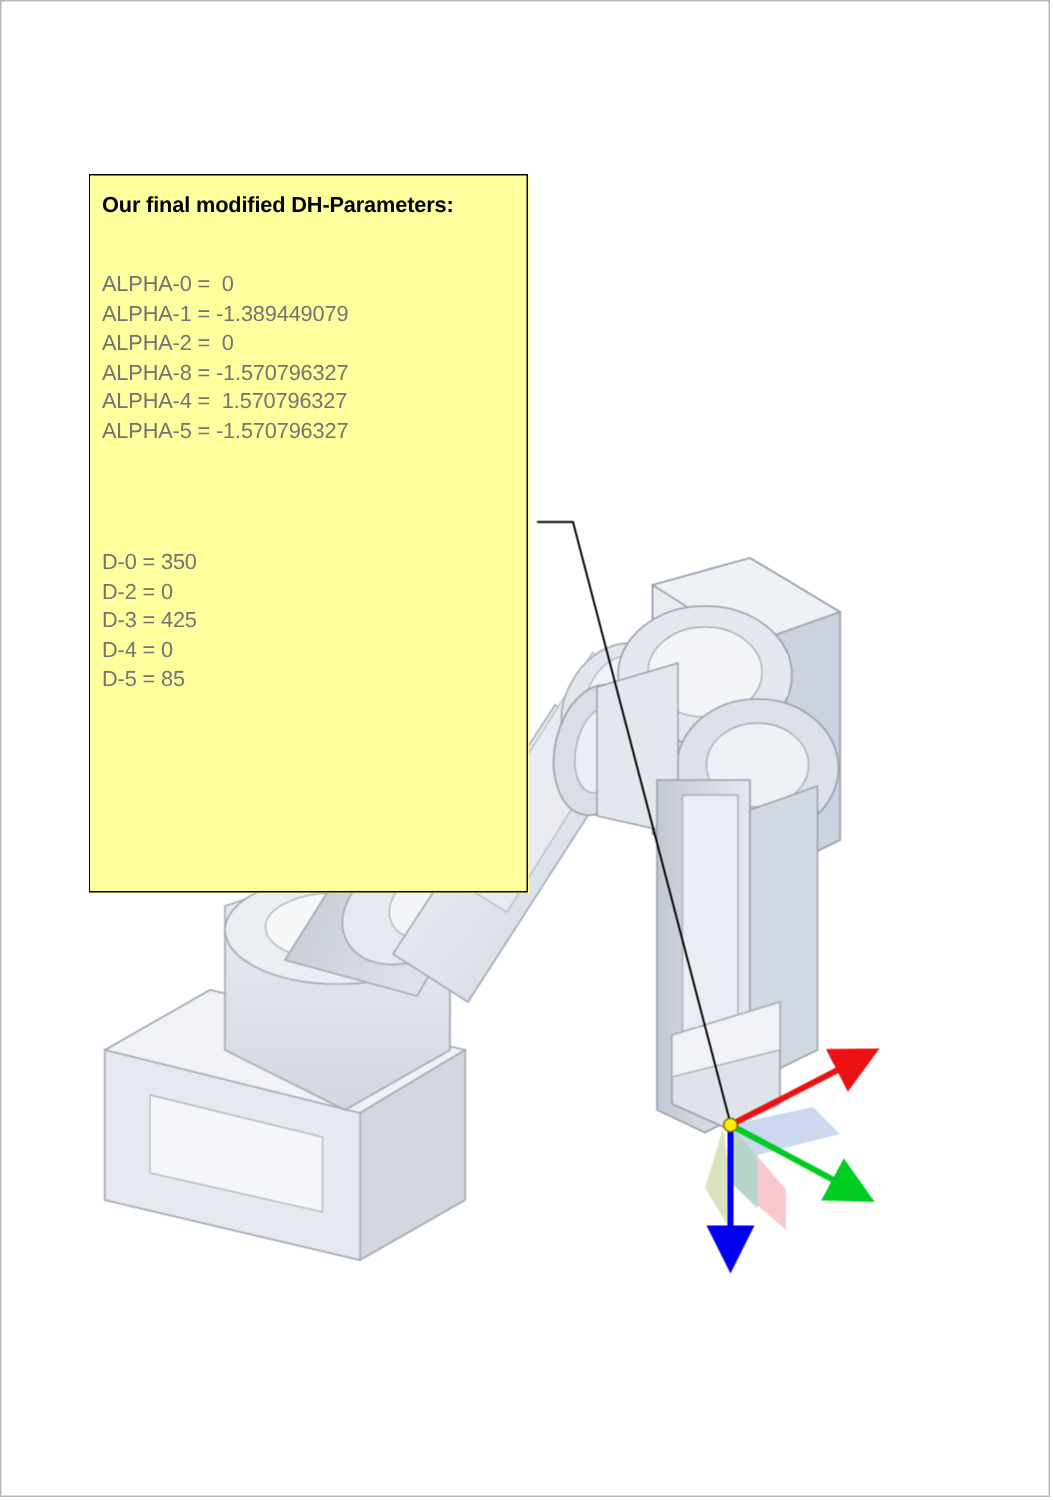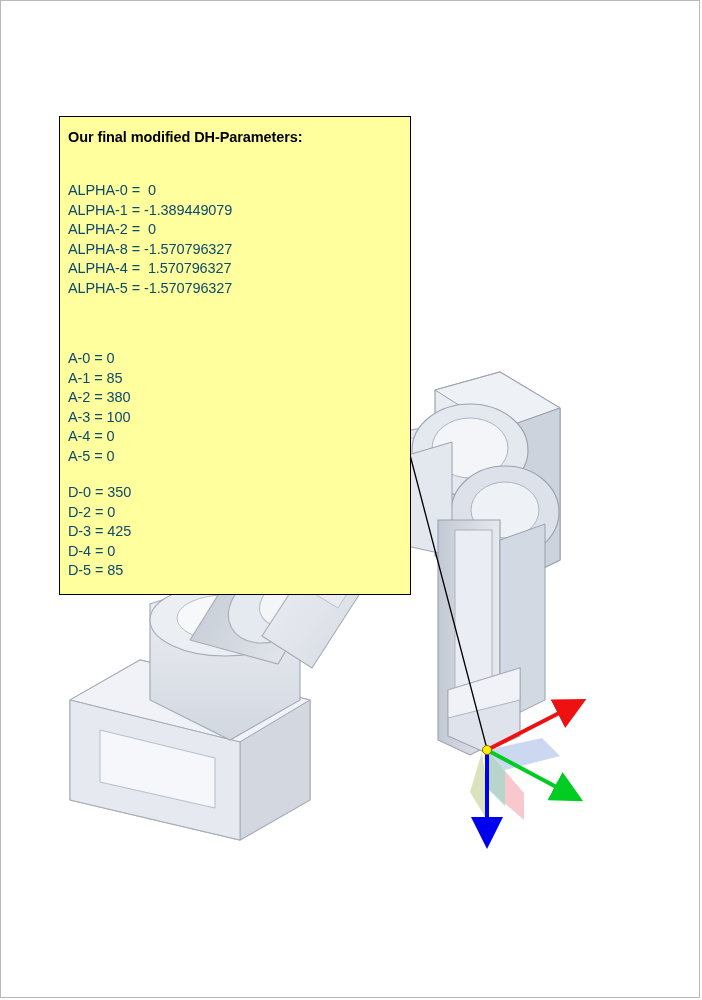--- a/index.html
+++ b/index.html
@@ -29,40 +29,40 @@
     position: absolute;
     left: 0; top: 0;
     width: 702px; height: 1000px;
   }
 
   
   #callout {
     position: absolute;
     left: 59px;
     top: 116px;
-    width: 352px;
+    width: 293px;
     height: 479px;
     background: #ffff9e;
     border: 1px solid #000000;
     box-sizing: border-box;
     padding: 12px 0 0 8px;
   }
   #callout .title {
     font-size: 14.5px;
     color: #000;
     font-weight: 700;
     margin-bottom: 2px;
     letter-spacing: -0.1px;
   }
   #callout .blank {
     height: 17px;
   }
   #callout .line {
     font-size: 14.5px;
-    color: #0c4a6e;
+    color: #737373;
     line-height: 19.5px;
     white-space: pre;
     letter-spacing: -0.1px;
   }
   .group {
     margin-top: 0;
   }
 
   
   #coord-frame {
@@ -188,28 +188,20 @@
       <div class="line">ALPHA-2 =  0</div>
       <div class="line">ALPHA-8 = -1.570796327</div>
       <div class="line">ALPHA-4 =  1.570796327</div>
       <div class="line">ALPHA-5 = -1.570796327</div>
     </div>
 
     <div class="blank"></div>
     <div class="blank"></div>
     <div class="blank"></div>
 
-    <div class="group">
-      <div class="line">A-0 = 0</div>
-      <div class="line">A-1 = 85</div>
-      <div class="line">A-2 = 380</div>
-      <div class="line">A-3 = 100</div>
-      <div class="line">A-4 = 0</div>
-      <div class="line">A-5 = 0</div>
-    </div>
 
     <div class="blank"></div>
 
     <div class="group">
       <div class="line">D-0 = 350</div>
       <div class="line">D-2 = 0</div>
       <div class="line">D-3 = 425</div>
       <div class="line">D-4 = 0</div>
       <div class="line">D-5 = 85</div>
     </div>

